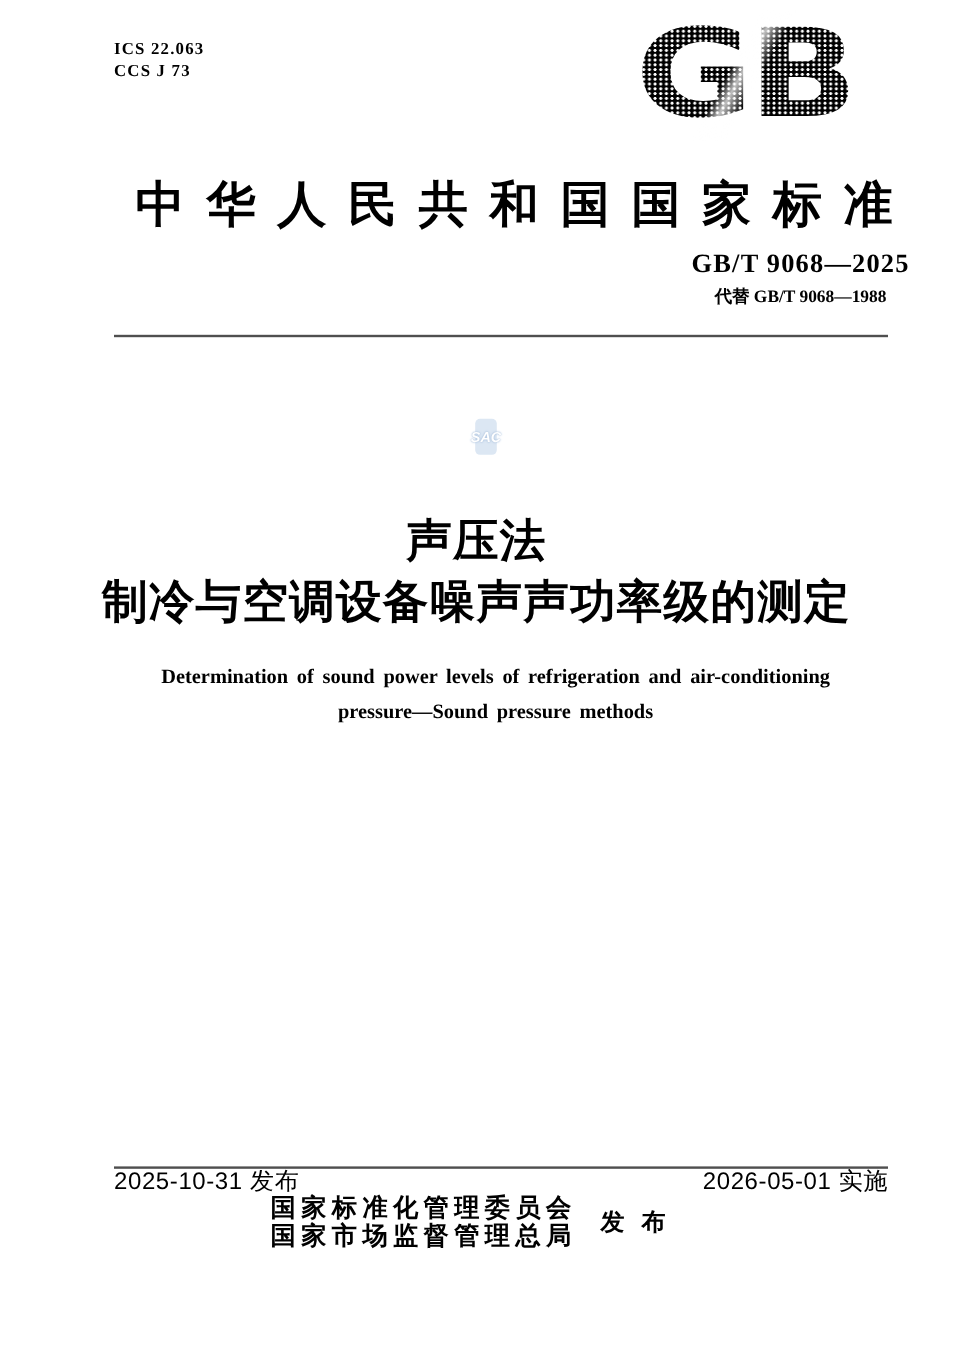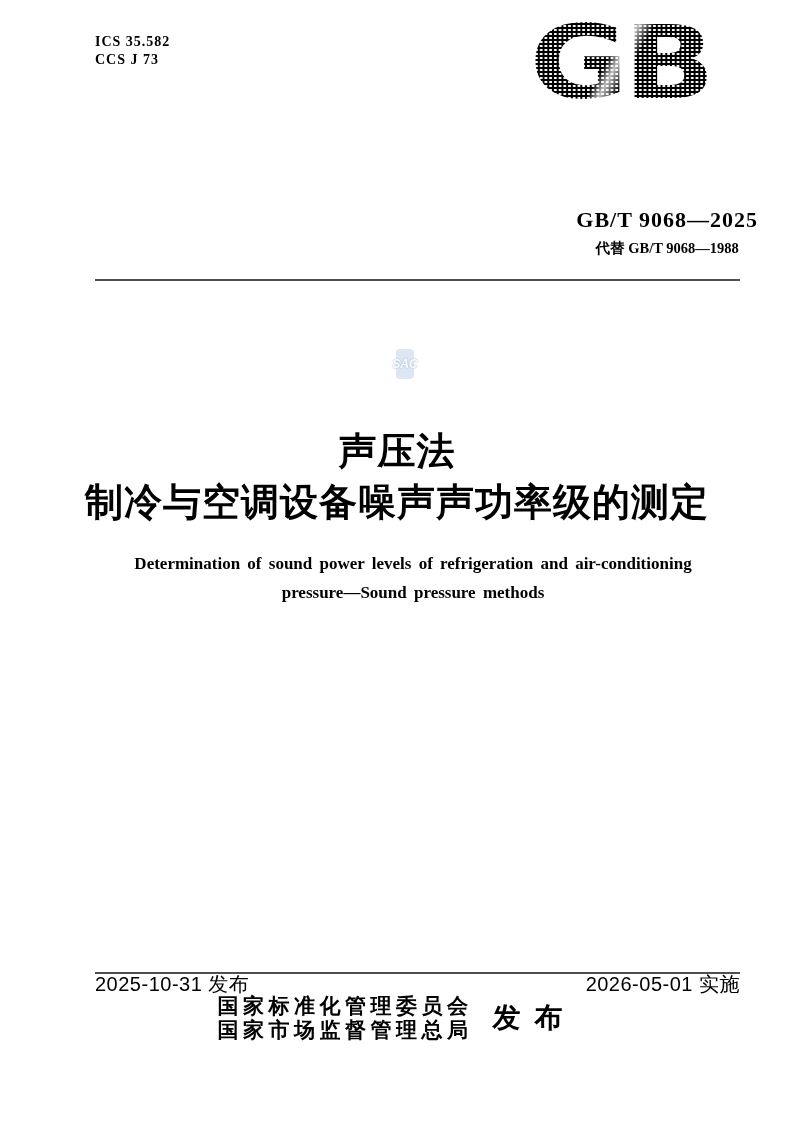--- a/index.html
+++ b/index.html
@@ -175,38 +175,39 @@
     font-family: "Liberation Serif", serif;
     font-weight: bold;
   }
   .publisher-lines {
     font-size: 21px;
     line-height: 24px;
     letter-spacing: 4.5px;
     white-space: nowrap;
   }
   .publish-label {
-    font-size: 28px;
+    font-size: 20px;
     letter-spacing: 14px;
     text-indent: 0;
     white-space: nowrap;
   }
 </style>
 </head>
 <body>
 
 <div class="page">
 
   <div class="ics-block">
-    <div>ICS 35.582</div>
+    <div>ICS 22.063</div>
     <div>CCS J 73</div>
   </div>
 
   <div class="gb-logo">GB</div>
 
+  <div class="heading">中华人民共和国国家标准</div>
 
   <div class="std-block">
     <div class="std-number">GB/T 9068—2025</div>
     <div class="std-replaces">代替 GB/T 9068—1988</div>
   </div>
 
   <div class="rule rule-top"></div>
 
   <div class="watermark">SAC</div>
 

